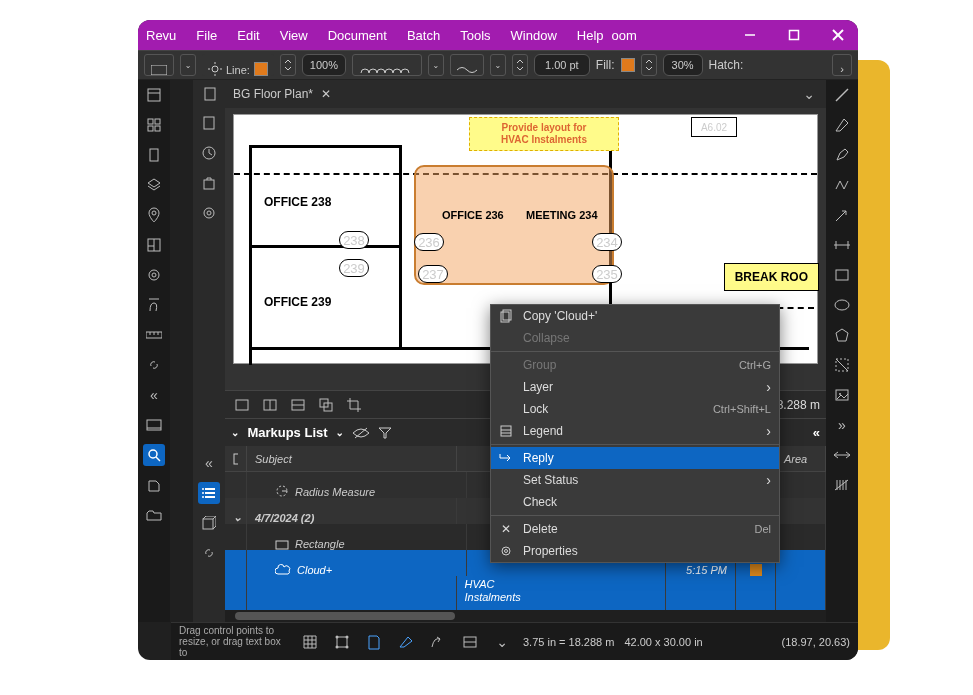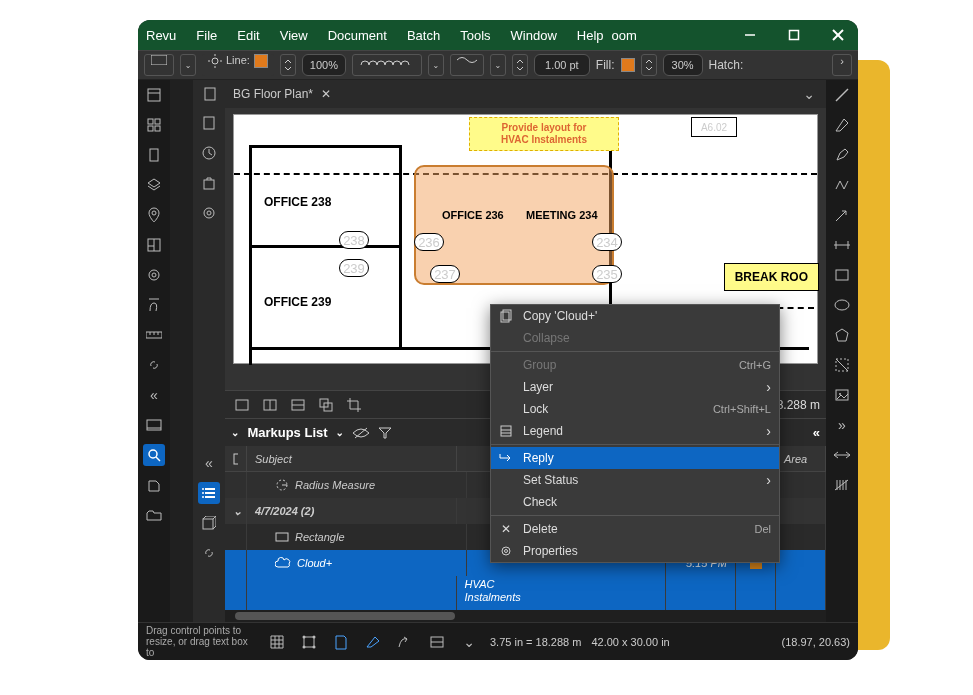--- a/index.html
+++ b/index.html
@@ -1,26 +1,26 @@
 <!DOCTYPE html>
 <html><head>
 <meta charset="utf-8">
 <style>
   * { box-sizing: border-box; margin: 0; padding: 0; }
   body { background: #fff; font-family: 'Segoe UI', Arial, sans-serif; font-size: 12px; overflow: hidden; width: 973px; height: 695px; position: relative; }
   .backdrop { position: absolute; left: 170px; top: 60px; width: 720px; height: 590px; background: #eab62c; border-radius: 12px; }
   .window { position: absolute; left: 138px; top: 20px; width: 720px; height: 640px; background: #202020; border-radius: 12px; overflow: hidden; color: #ccc; display: flex; flex-direction: column; }
   
-  .titlebar { height: 30px; background: #14532d; display: flex; align-items: center; padding: 0 8px; gap: 20px; color: #fff; font-size: 13px; }
+  .titlebar { height: 30px; background: #a21caf; display: flex; align-items: center; padding: 0 8px; gap: 20px; color: #fff; font-size: 13px; }
   .titlebar .menu-item { cursor: pointer; }
   .titlebar .spacer { flex: 1; }
   .titlebar .win-btn { width: 24px; height: 24px; display: flex; align-items: center; justify-content: center; color: #fff; font-size: 14px; }
   
   .toolbar { height: 30px; background: #333; display: flex; align-items: center; padding: 0 6px; gap: 6px; border-top: 1px solid #444; border-bottom: 1px solid #222; }
-  .tb-btn { height: 22px; padding: 0 6px; background: #333; border: 1px solid #555; border-radius: 3px; display: flex; align-items: flex-start; gap: 4px; color: #ccc; font-size: 11px; }
+  .tb-btn { height: 22px; padding: 0 6px; background: #333; border: 1px solid #555; border-radius: 3px; display: flex; align-items: flex-end; gap: 4px; color: #ccc; font-size: 11px; }
   .tb-dropdown { width:16px; height:22px; border:1px solid #555; border-radius:3px; display:flex; align-items:center; justify-content:center; font-size:8px; }
   .color-swatch { width: 14px; height: 14px; border: 1px solid #888; }
   .zoom-input { width: 44px; height: 22px; background: #222; border: 1px solid #555; color: #ccc; text-align: center; font-size: 11px; border-radius:6px; }
   
   .main { flex: 1; display: flex; overflow: hidden; }
   .left-rail { width: 32px; background: #1a1a1a; display: flex; flex-direction: column; align-items: center; padding-top: 4px; gap: 8px; }
   .left-rail2 { width: 32px; background: #2a2a2a; display: flex; flex-direction: column; align-items: center; padding-top: 4px; gap: 8px; }
   .rail-icon { width: 22px; height: 22px; display: flex; align-items: center; justify-content: center; color: #bbb; font-size: 14px; }
   .rail-icon.active { background: #0d66c2; border-radius: 3px; color: #fff; }
   .content { flex: 1; display: flex; flex-direction: column; overflow: hidden; padding-left: 23px; }
@@ -44,32 +44,32 @@
   .panel-header { height: 28px; background: #2a2a2a; display: flex; align-items: center; padding: 0 6px; gap: 8px; color: #fff; font-size: 13px; font-weight: 600; border-top: 1px solid #444; }
   .panel-header .chev { font-size: 10px; }
   .markups-table { background: #2a2a2a; font-style: italic; }
   .table-head { display: flex; background: #333; height: 26px; align-items: center; border-bottom: 1px solid #444; }
   .th { padding: 0 8px; font-size: 11px; color: #ccc; border-right: 1px solid #444; height: 100%; display: flex; align-items: center; }
   .col-subject { flex: 1; }
   .col-time { width: 70px; justify-content:flex-end; }
   .col-c { width: 40px; justify-content:center; }
   .col-area { width: 50px; }
   .tr { display: flex; height: 26px; align-items: center; font-size: 11px; color: #ccc; }
-  .tr .td { padding: 0 8px; border-right: 1px solid #3a3a3a; height:100%; display:flex; align-items:center; }
+  .tr .td { padding: 0 8px; border-right: 1px solid #3a3a3a; height:100%; display:flex; align-items:flex-end; }
   .tr.selected { background: #0d66c2; color: #fff; }
   .tr.alt { background: #2f2f2f; }
   .tr.group { background: #333; font-weight:600; }
   .sq { width:12px; height:12px; }
   .indent1 { padding-left: 28px !important; }
   .scrollbar-h { height:12px; background:#1f1f1f; position:relative; }
   .scrollbar-thumb { position:absolute; left:10px; top:2px; height:8px; width:220px; background:#555; border-radius:4px; }
   
   .right-rail { width: 32px; background: #1a1a1a; display: flex; flex-direction: column; align-items: center; padding-top: 4px; gap: 8px; }
   
-  .statusbar { height: 38px; background: #1a1a1a; display: flex; align-items: center; padding: 0 8px; gap: 10px; color: #ccc; font-size: 11px; border-top:1px solid #333; }
+  .statusbar { height: 38px; background: #1a1a1a; display: flex; align-items: center; padding: 0 8px; gap: 10px; color: #ccc; font-size: 11px; border-top:1px solid #333;margin-left:33px; }
   .status-hint { width: 110px; font-size: 10px; line-height: 1.1; color: #aaa; }
   .sb-spacer { flex:1; }
   
   .ctx { position: absolute; left: 352px; top: 284px; width: 290px; background: #3a3a3a; border: 1px solid #555; color: #ddd; font-size: 12px; box-shadow: 0 4px 16px rgba(0,0,0,0.5); z-index: 50; }
   .ctx-item { height: 22px; display: flex; align-items: center; padding: 0 8px; gap: 10px; }
   .ctx-item.disabled { color: #777; }
   .ctx-item.highlighted { background: #0d66c2; color: #fff; }
   .ctx-item.submenu::after { content: "›"; margin-left: auto; font-size: 14px; }
   .ctx-item .shortcut { margin-left: auto; font-size: 11px; color: #aaa; }
   .ctx-sep { height: 1px; background: #555; margin: 2px 0; }
@@ -345,21 +345,21 @@
               </div>
               <div class="cloud-region" style="left:180px; top:50px; width:200px; height:120px;"></div>
               <span class="room-label" style="left:30px; top:80px;">OFFICE  238</span>
               <span class="room-label" style="left:30px; top:180px;">OFFICE  239</span>
               <span class="room-label" style="left:208px; top:94px; font-size:11px;">OFFICE 236</span>
               <span class="room-label" style="left:292px; top:94px; font-size:11px;">MEETING  234</span>
               <div class="break-room" style="right:-2px; top:148px;">BREAK ROO</div>
               <div class="tag" style="left:105px; top:116px;">238</div>
               <div class="tag" style="left:105px; top:144px;">239</div>
               <div class="tag" style="left:180px; top:118px;">236</div>
-              <div class="tag" style="left:196px; top:150px;">237</div>
+              <div class="tag" style="left:184px; top:150px;">237</div>
               <div class="tag" style="left:358px; top:118px;">234</div>
               <div class="tag" style="left:358px; top:150px;">235</div>
             </div>
           </div>
 
           <div class="ruler-bar">
             <div class="rail-icon">
                 <svg width="14" height="12">
                   <rect x="1" y="1" width="12" height="10" fill="none" stroke="#bbb"></rect>
                 </svg>

